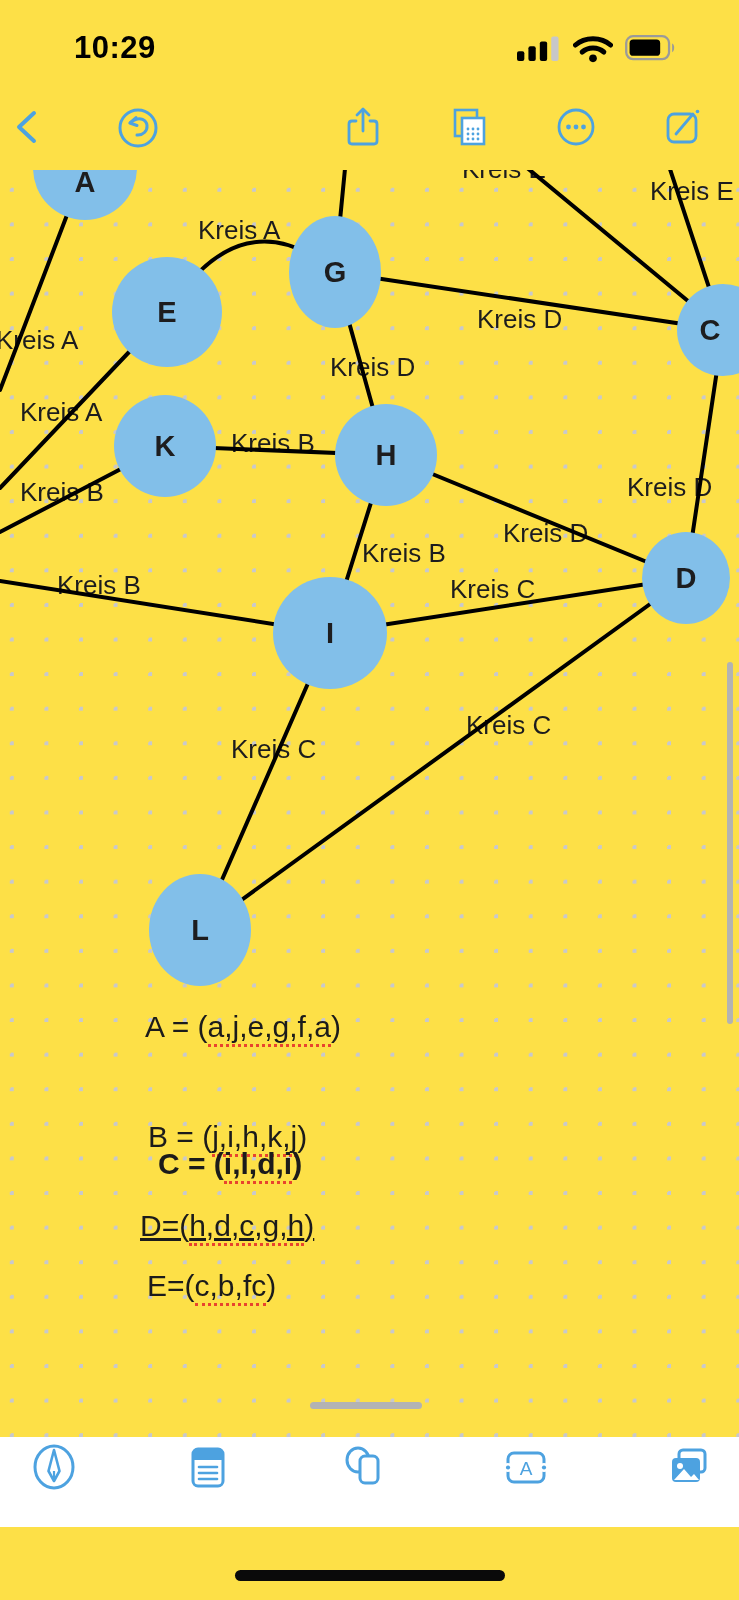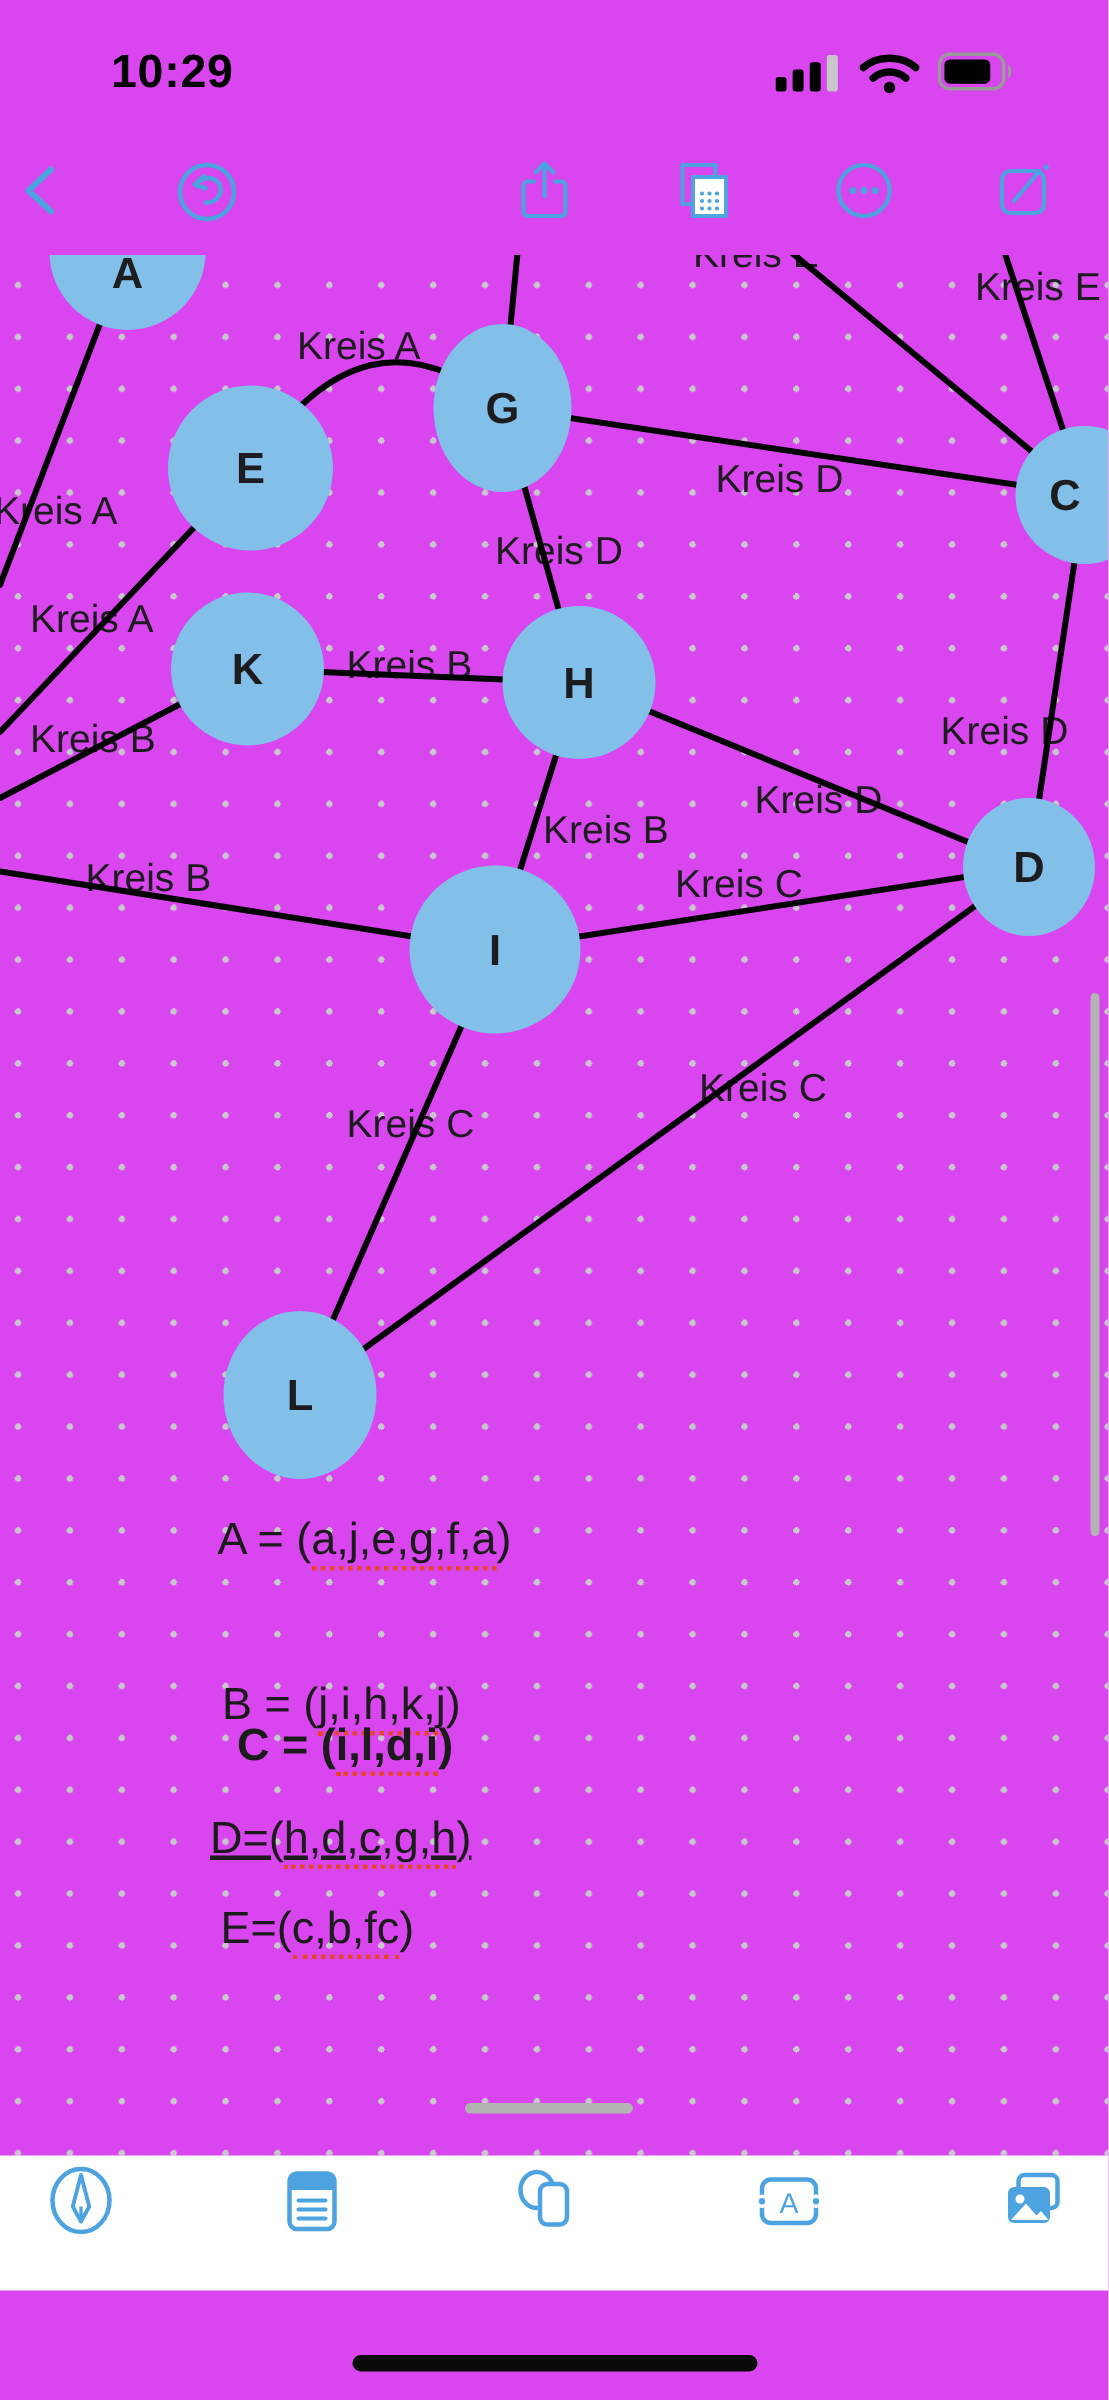--- a/index.html
+++ b/index.html
@@ -1,18 +1,18 @@
 <!DOCTYPE html>
 <html><head>
 <meta charset="utf-8">
 <style>
   * { margin:0; padding:0; box-sizing:border-box; }
   html,body { width:739px; height:1600px; background:#fff; overflow:hidden;
               font-family:"Liberation Sans", sans-serif; }
-  #phone { position:relative; width:739px; height:1600px; background:#d946ef; }
+  #phone { position:relative; width:739px; height:1600px; background:#fde047; }
 
   
   .status-bar { position:absolute; top:0; left:0; width:739px; height:70px; }
   .status-time { position:absolute; left:74px; top:30px; font-size:31px; font-weight:700;
                  letter-spacing:.5px; color:#000; }
   .status-icons { position:absolute; right:62px; top:33px; display:flex; align-items:center; gap:12px; }
 
   
   .toolbar-top { position:absolute; top:95px; left:0; width:739px; height:72px; }
   .tb-btn { position:absolute; width:48px; height:48px; top:8px; background:none; border:none; cursor:pointer; }

